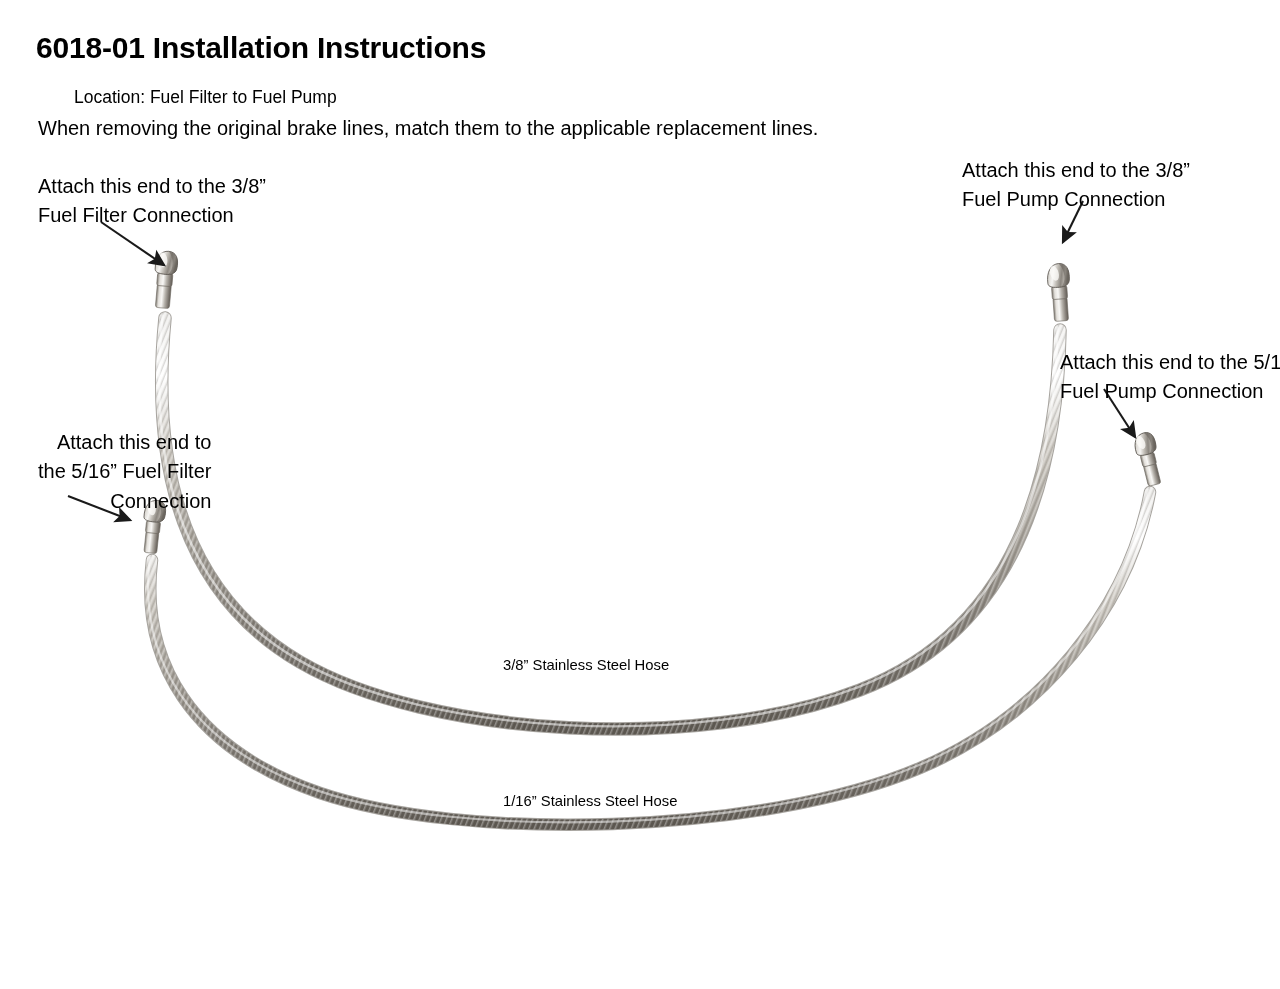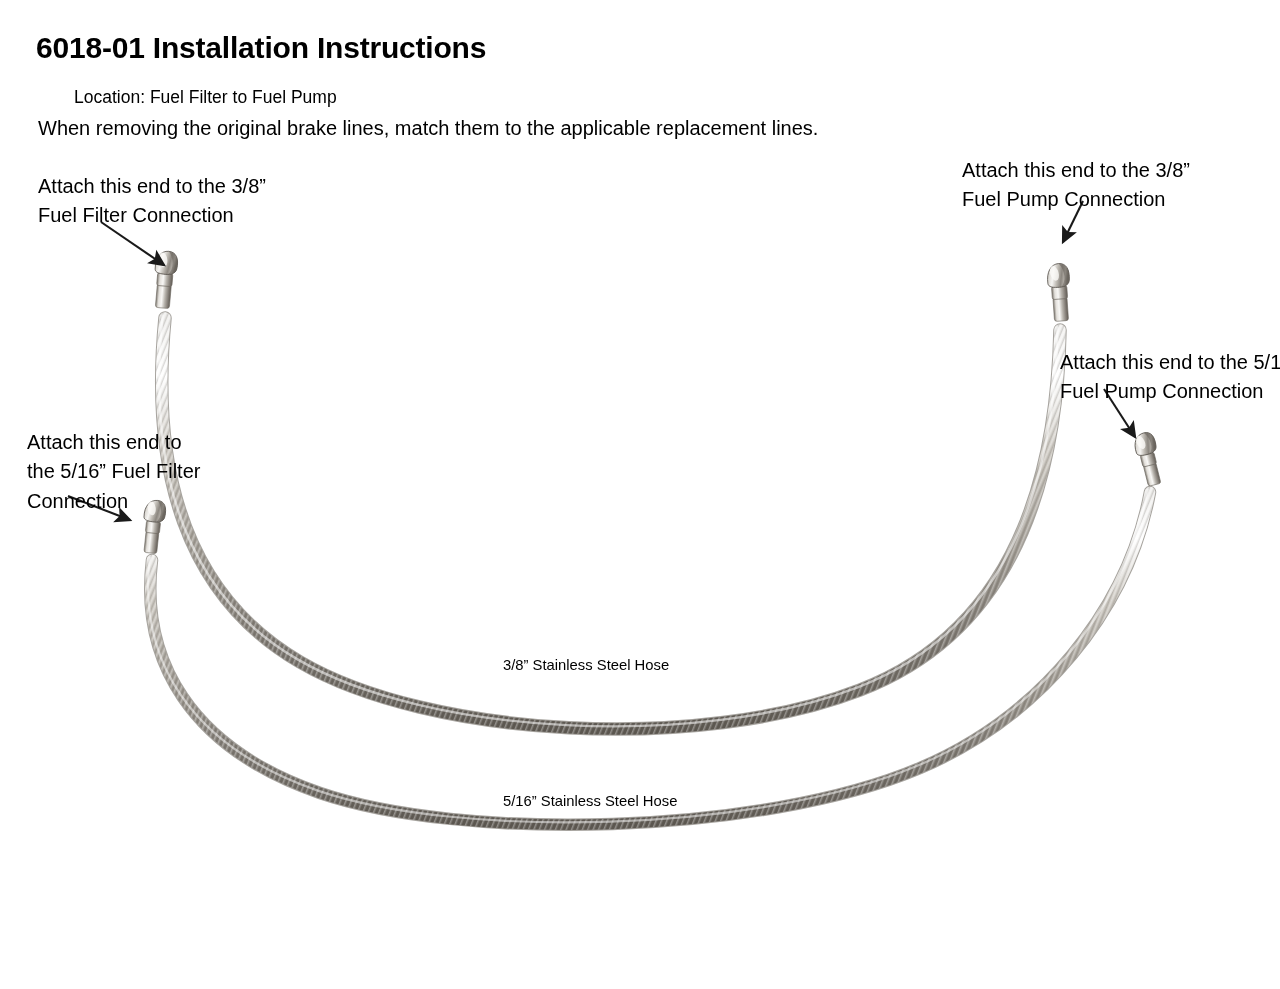--- a/index.html
+++ b/index.html
@@ -51,21 +51,21 @@
     font-size: 20px;
     font-weight: normal;
   }
   .callout {
     font-size: 20px;
     line-height: 1.47;
   }
   #callout-tl { left: 38px; top: 172px; }
   #callout-tr { left: 962px; top: 156px; }
   #callout-mr { left: 1060px; top: 348px; }
-  #callout-ml { left: 27px; top: 428px; }
+  #callout-ml { left: 38px; top: 428px; text-align: right; }
   .hose-label {
     font-size: 14.8px;
     margin-top: 44px;
   }
   #label-hose-38 { left: 503px; top: 612px; }
   #label-hose-516 { left: 503px; top: 748px; }
   .note {
     font-size: 15.4px;
     font-weight: bold;
     line-height: 1.52;
@@ -206,17 +206,17 @@
 
   <div class="txt callout" id="callout-mr">Attach this end to the 5/19”
 Fuel Pump Connection</div>
 
   <div class="txt callout" id="callout-ml">Attach this end to
 the 5/16” Fuel Filter
 Connection</div>
 
   <div class="txt hose-label" id="label-hose-38">3/8” Stainless Steel Hose</div>
 
-  <div class="txt hose-label" id="label-hose-516">5/16” Stainless Steel Hose</div>
+  <div class="txt hose-label" id="label-hose-516">1/16” Stainless Steel Hose</div>
 
 
 
 </div>
 
 </body></html>

